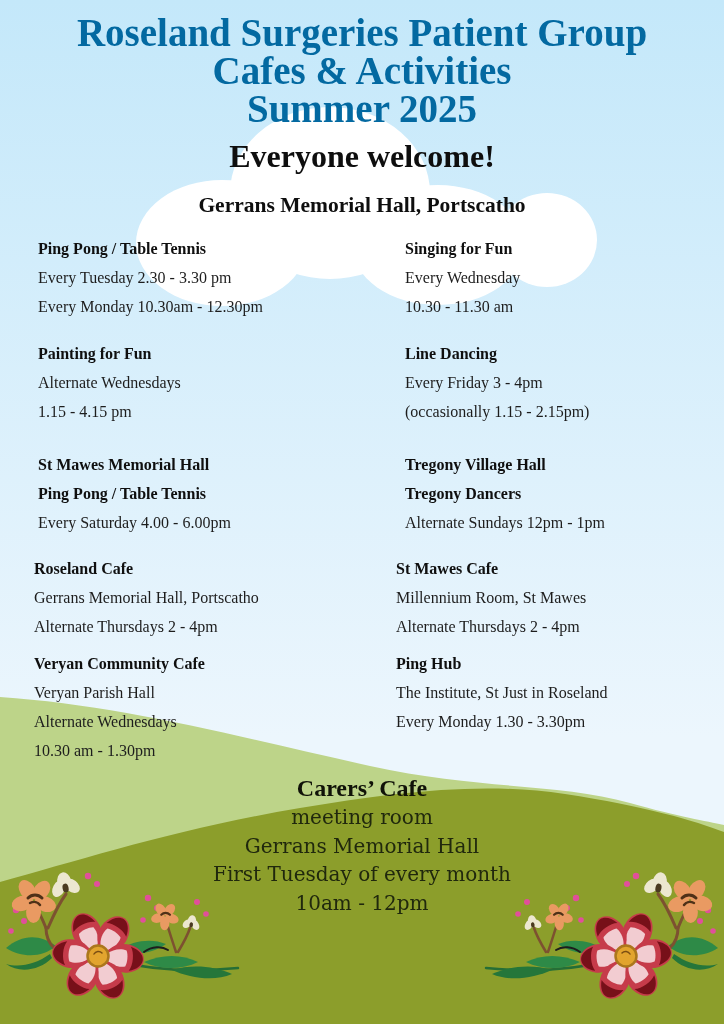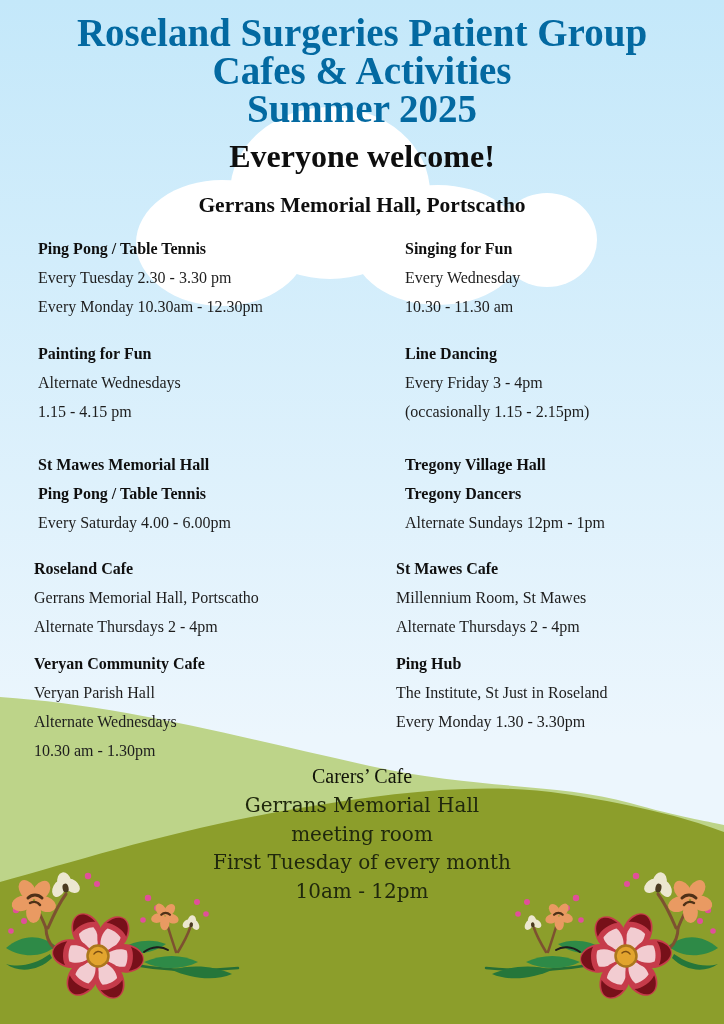--- a/index.html
+++ b/index.html
@@ -9,21 +9,21 @@
     background:#cfeafc;
   }
   .scene{position:absolute;left:0;top:0;width:724px;height:1024px;display:block;}
   .txt{position:absolute;}
   .center{left:0;width:724px;text-align:center;}
   .title-line{font-size:39px;font-weight:bold;line-height:38px;color:#0369a1;}
   .welcome{font-size:32px;font-weight:bold;color:#0e0e0e;}
   .venue{font-size:21.5px;font-weight:bold;color:#0e0e0e;}
   .cell{font-size:16px;line-height:29px;color:#1d1d1d;}
   .cell .b{font-weight:bold;color:#0f0f0f;}
-  .carers-title{font-size:20px;font-weight:normal;line-height:30px;color:#101208;}
+  .carers-title{font-size:24px;font-weight:bold;line-height:30px;color:#101208;margin-top:12px;}
   .green-serif{font-family:"DejaVu Serif",serif;font-size:20px;line-height:28.5px;color:#20280d;}
   .footer-note{font-family:"DejaVu Serif",serif;font-size:20px;line-height:28.5px;color:#20280d;}
 </style>
 </head>
 <body>
 
 <div class="page">
 
   <svg class="scene" viewBox="0 0 724 1024" aria-hidden="true">
     <defs>
@@ -213,20 +213,20 @@
     <div>10.30 am - 1.30pm</div>
   </div>
   <div class="txt cell" style="left:396px;top:649px">
     <div class="b">Ping Hub</div>
     <div>The Institute, St Just in Roseland</div>
     <div>Every Monday 1.30 - 3.30pm</div>
   </div>
 
   <div class="txt center" style="top:761px">
     <div class="carers-title">Carers’ Cafe</div>
+    <div class="green-serif">meeting room</div>
     <div class="green-serif">Gerrans Memorial Hall</div>
-    <div class="green-serif">meeting room</div>
     <div class="green-serif">First Tuesday of every month</div>
     <div class="green-serif">10am - 12pm</div>
   </div>
 
 
 </div>
 
 </body></html>

